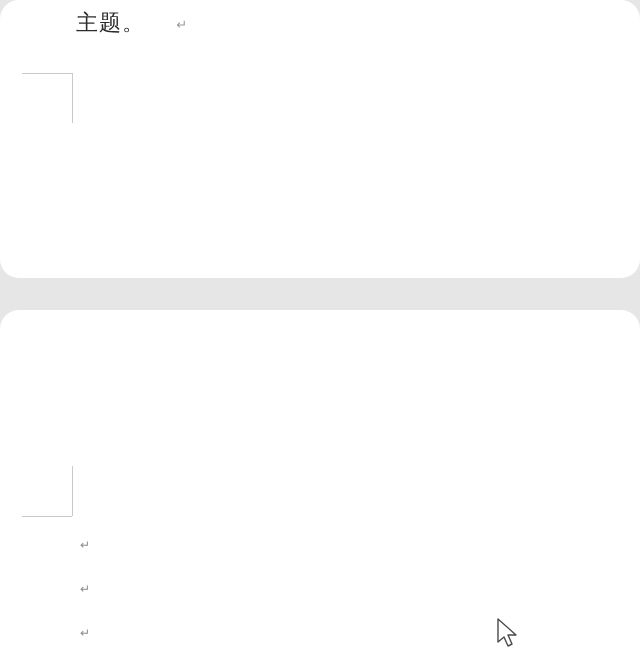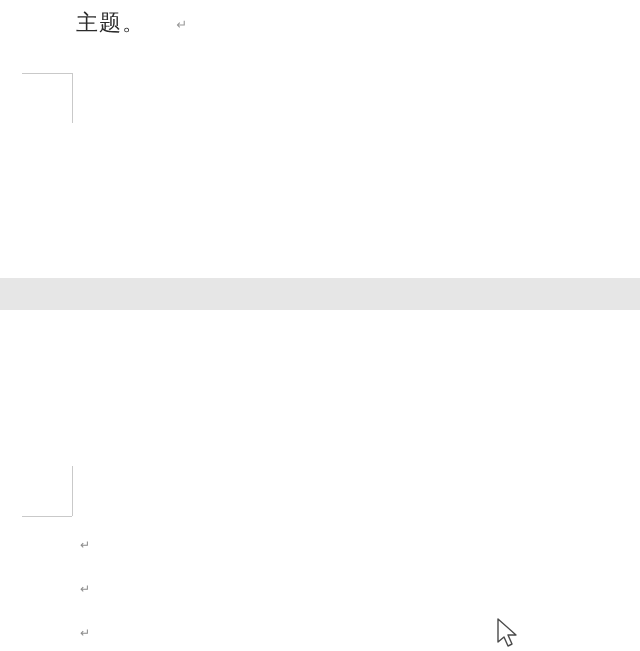--- a/index.html
+++ b/index.html
@@ -9,20 +9,21 @@
     height: 651px;
     overflow: hidden;
     background: #e6e6e6;
     font-family: "Microsoft YaHei", "SimSun", sans-serif;
   }
   .page {
     position: absolute;
     left: 0;
     background: #ffffff;
     width: 640px; 
+    border-radius: 19px;
   }
   .page1 {
     top: 0;
     height: 278px;
   }
   .page2 {
     top: 310px;
     height: 400px;
   }
   

